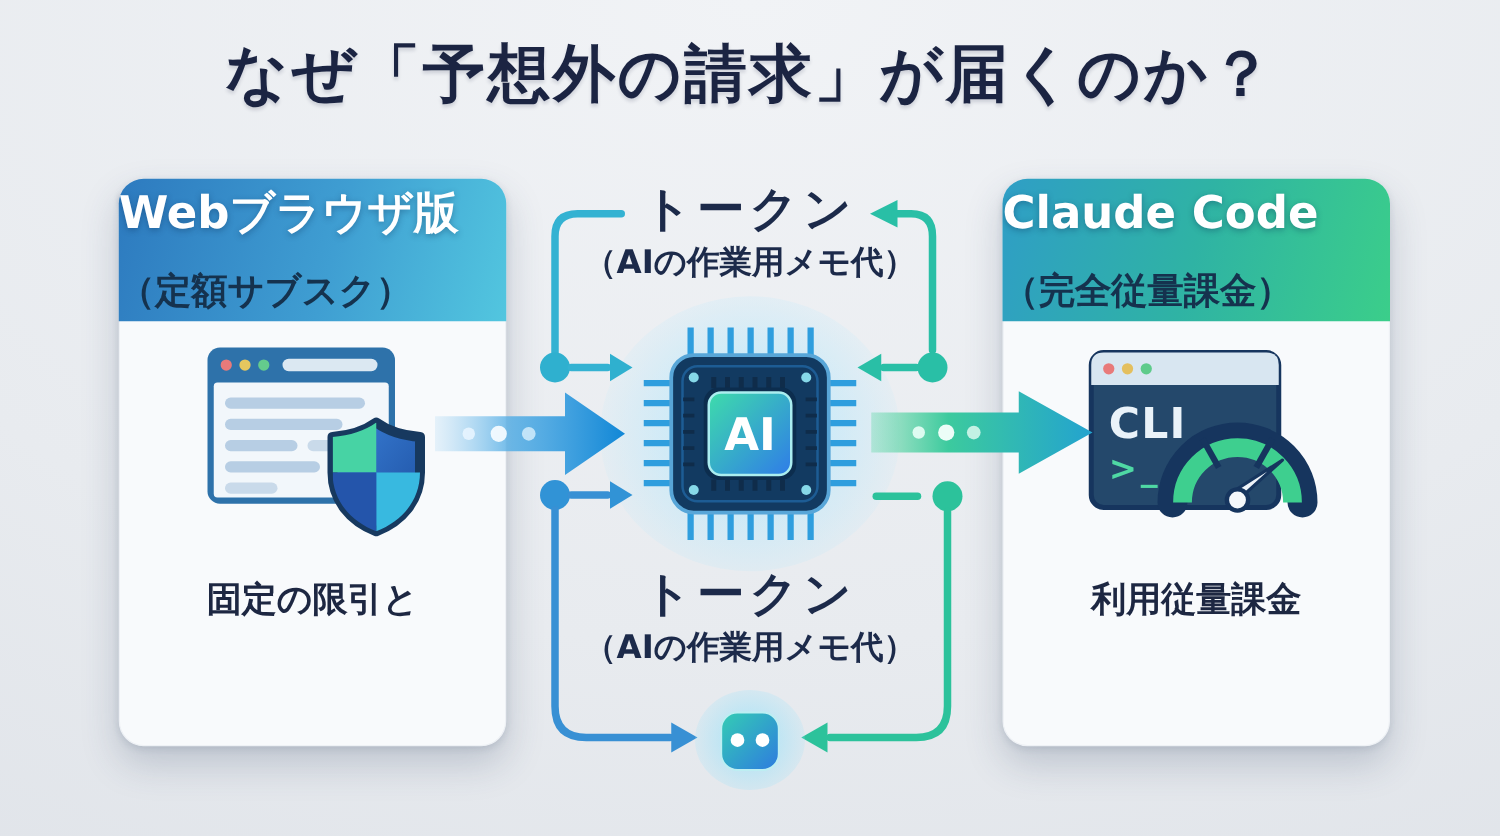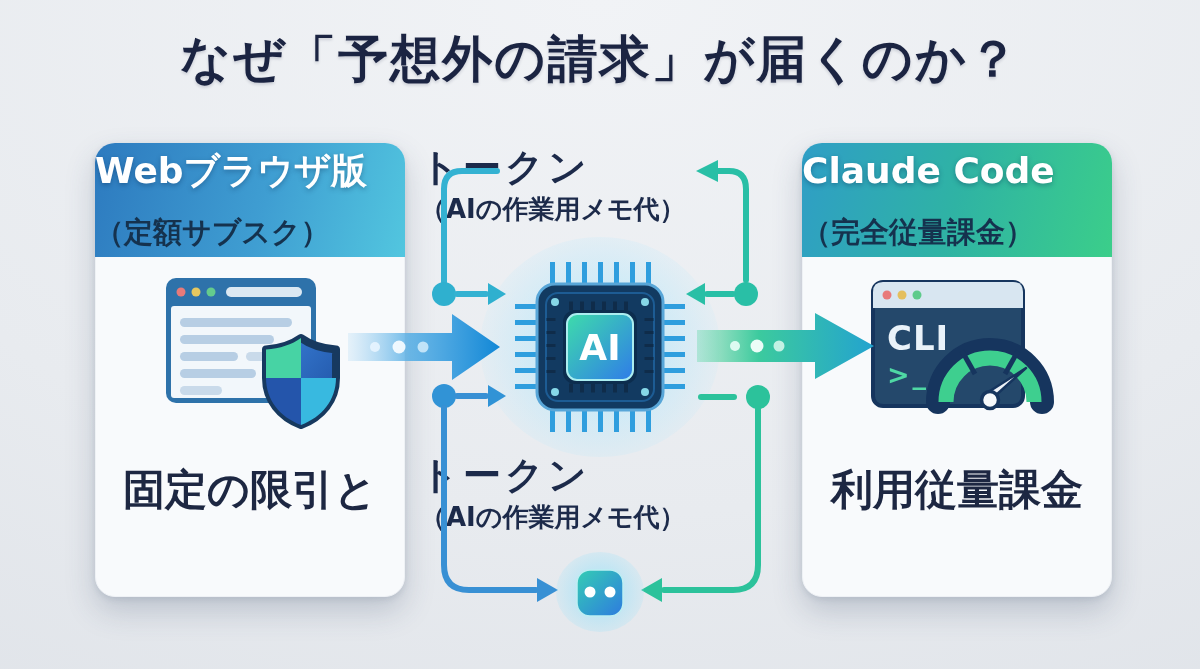--- a/index.html
+++ b/index.html
@@ -19,22 +19,22 @@
     justify-content:center;gap:2px;}
   .header-blue{background:linear-gradient(105deg,#2d7abf 0%,#3f9ed2 55%,#52c6df 100%);}
   .header-green{background:linear-gradient(105deg,#2f9ec6 0%,#2fb3a4 50%,#3bce8a 100%);}
   .header-line1{font-size:36px;font-weight:800;color:#ffffff;
     text-shadow:0 2px 5px rgba(10,40,80,.35);line-height:1.1;}
   .header-line2{font-size:29px;font-weight:800;color:#15324e;line-height:1.15;margin-top:24px;}
   .card-icon{position:absolute;width:200px;height:160px;overflow:visible;}
   .card-left .card-icon{left:58px;top:132px;}
   .card-right .card-icon{left:60px;top:136px;}
   .card-caption{position:absolute;left:0;right:0;top:316px;text-align:center;
-    font-size:42px;font-weight:800;color:#1d2742;line-height:1.42;}
-  .token-label{position:absolute;left:420px;width:340px;color:#1c2a4a;z-index:3;}
+    font-size:28px;font-weight:800;color:#1d2742;line-height:1.42;}
+  .token-label{position:absolute;left:430px;width:340px;text-align:center;color:#1c2a4a;z-index:3;}
   .token-top{top:146px;}
   .token-bottom{top:454px;}
   .token-title{font-size:38px;font-weight:800;letter-spacing:4px;line-height:1.15;}
   .token-subtitle{font-size:26px;font-weight:700;margin-top:2px;letter-spacing:0px;}
   .overlay{position:absolute;left:0;top:0;width:1200px;height:669px;z-index:5;pointer-events:none;}
 </style>
 </head>
 <body>
 
 <div class="stage">

